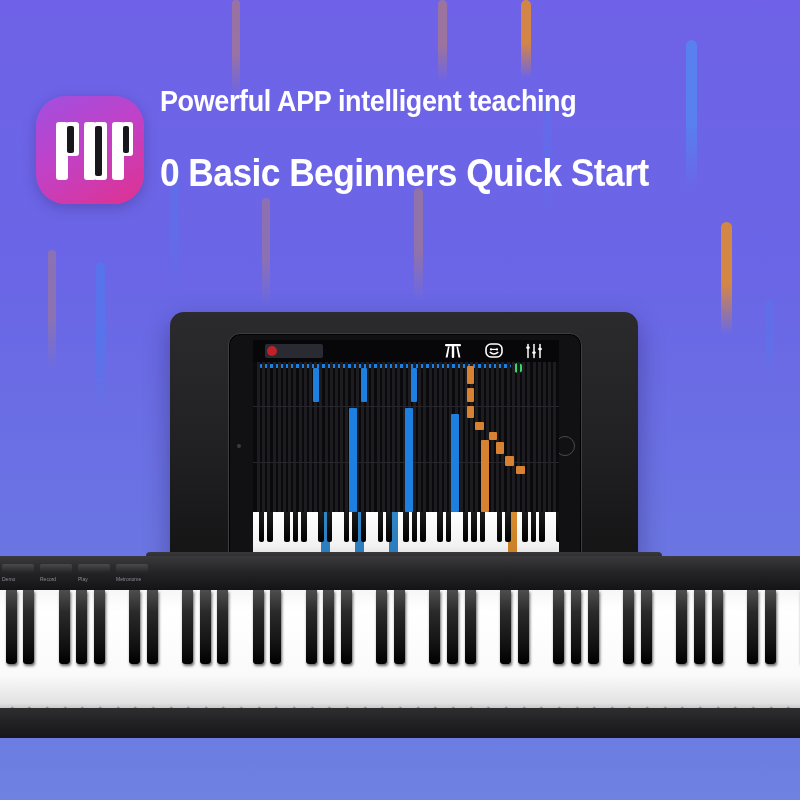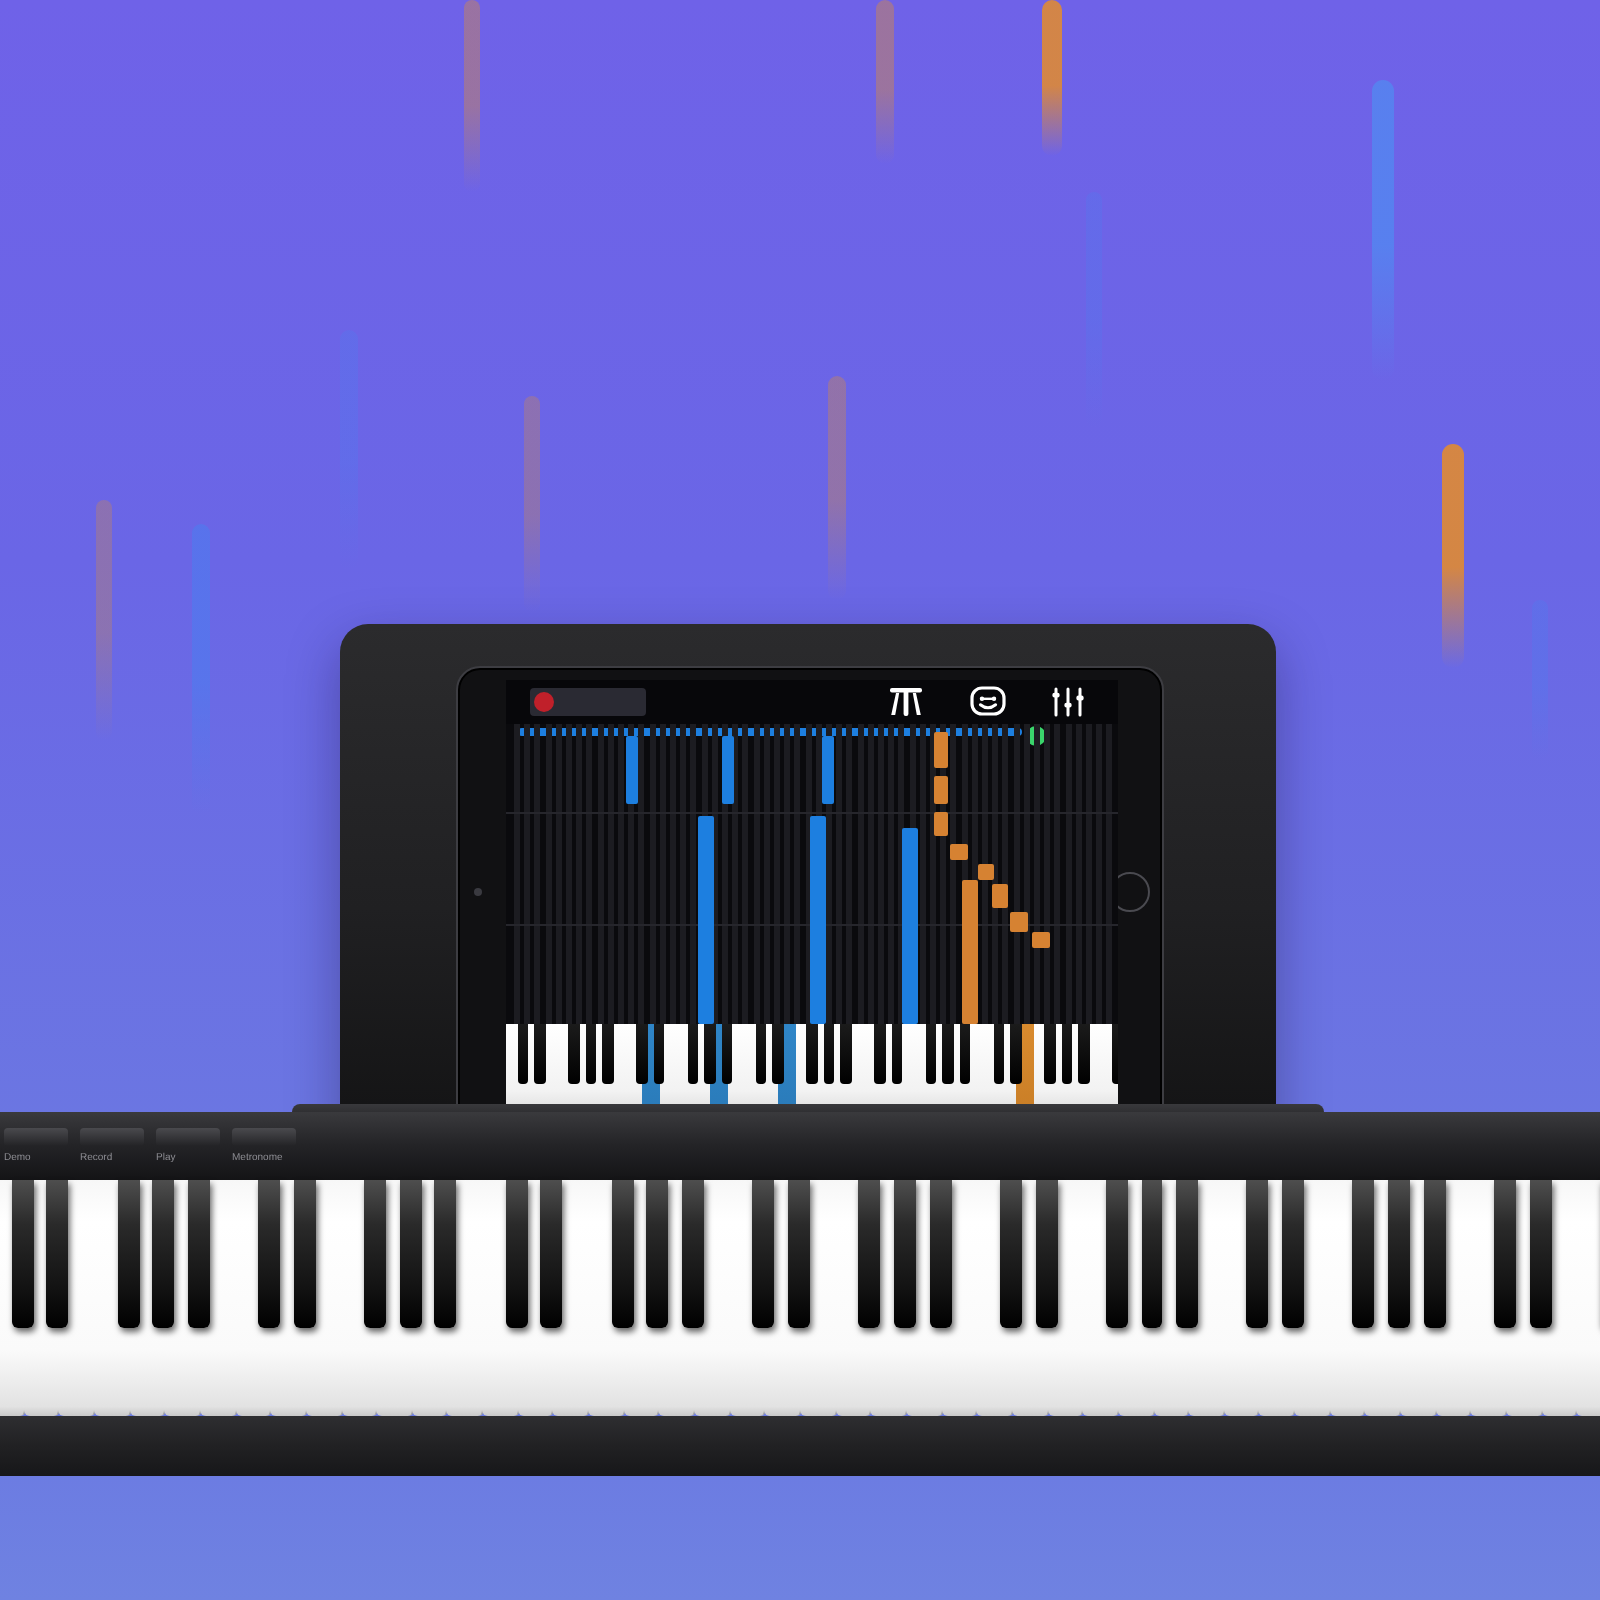--- a/index.html
+++ b/index.html
@@ -159,20 +159,42 @@
       <div class="deco" style="left: 414px; top: 188px; width: 9px; height: 112px; background: linear-gradient(rgb(217, 139, 58) 0%, rgb(217, 139, 58) 55%, rgba(255, 255, 255, 0) 100%); opacity: 0.35;"></div>
       <div class="deco" style="left: 438px; top: 0px; width: 9px; height: 82px; background: linear-gradient(rgb(217, 139, 58) 0%, rgb(217, 139, 58) 55%, rgba(255, 255, 255, 0) 100%); opacity: 0.42;"></div>
       <div class="deco" style="left: 521px; top: 0px; width: 10px; height: 78px; background: linear-gradient(rgb(224, 138, 50) 0%, rgb(224, 138, 50) 55%, rgba(255, 255, 255, 0) 100%); opacity: 0.88;"></div>
       <div class="deco" style="left: 543px; top: 96px; width: 8px; height: 118px; background: linear-gradient(rgb(74, 125, 240) 0%, rgb(74, 125, 240) 55%, rgba(255, 255, 255, 0) 100%); opacity: 0.26;"></div>
       <div class="deco" style="left: 686px; top: 40px; width: 11px; height: 150px; background: linear-gradient(rgb(79, 140, 242) 0%, rgb(79, 140, 242) 55%, rgba(255, 255, 255, 0) 100%); opacity: 0.7;"></div>
       <div class="deco" style="left: 721px; top: 222px; width: 11px; height: 112px; background: linear-gradient(rgb(224, 138, 50) 0%, rgb(224, 138, 50) 55%, rgba(255, 255, 255, 0) 100%); opacity: 0.9;"></div>
       <div class="deco" style="left: 617px; top: 330px; width: 9px; height: 60px; background: linear-gradient(rgb(74, 125, 240) 0%, rgb(74, 125, 240) 55%, rgba(255, 255, 255, 0) 100%); opacity: 0.45;"></div>
       <div class="deco" style="left: 766px; top: 300px; width: 8px; height: 80px; background: linear-gradient(rgb(74, 125, 240) 0%, rgb(74, 125, 240) 55%, rgba(255, 255, 255, 0) 100%); opacity: 0.3;"></div>
     </div>
 
+  <div class="hdr">
+    <div class="logo">
+      <svg class="logo-keys" viewBox="0 0 108 108">
+        <g>
+
+          <rect x="20" y="26" width="12" height="58" rx="3" fill="#ffffff"></rect>
+          <rect x="30" y="26" width="13" height="34" rx="3" fill="#ffffff"></rect>
+          <rect x="31" y="30" width="7" height="27" rx="2" fill="#17171c"></rect>
+
+          <rect x="48" y="26" width="12" height="58" rx="3" fill="#ffffff"></rect>
+          <rect x="58" y="26" width="13" height="58" rx="3" fill="#ffffff"></rect>
+          <rect x="59" y="30" width="7" height="50" rx="2" fill="#17171c"></rect>
+
+          <rect x="76" y="26" width="12" height="58" rx="3" fill="#ffffff"></rect>
+          <rect x="86" y="26" width="11" height="34" rx="3" fill="#ffffff"></rect>
+          <rect x="87" y="30" width="6" height="27" rx="2" fill="#17171c"></rect>
+        </g>
+      </svg>
+    </div>
+    <div class="txt1">Powerful APP intelligent teaching</div>
+    <div class="txt2">0 Basic Beginners Quick Start</div>
+  </div>
 
   <div class="stand"></div>
 
   <div class="tablet">
     <div class="cam-dot"></div>
     <div class="home-btn"></div>
 
     <div class="screen">
 
       <div class="appbar">

